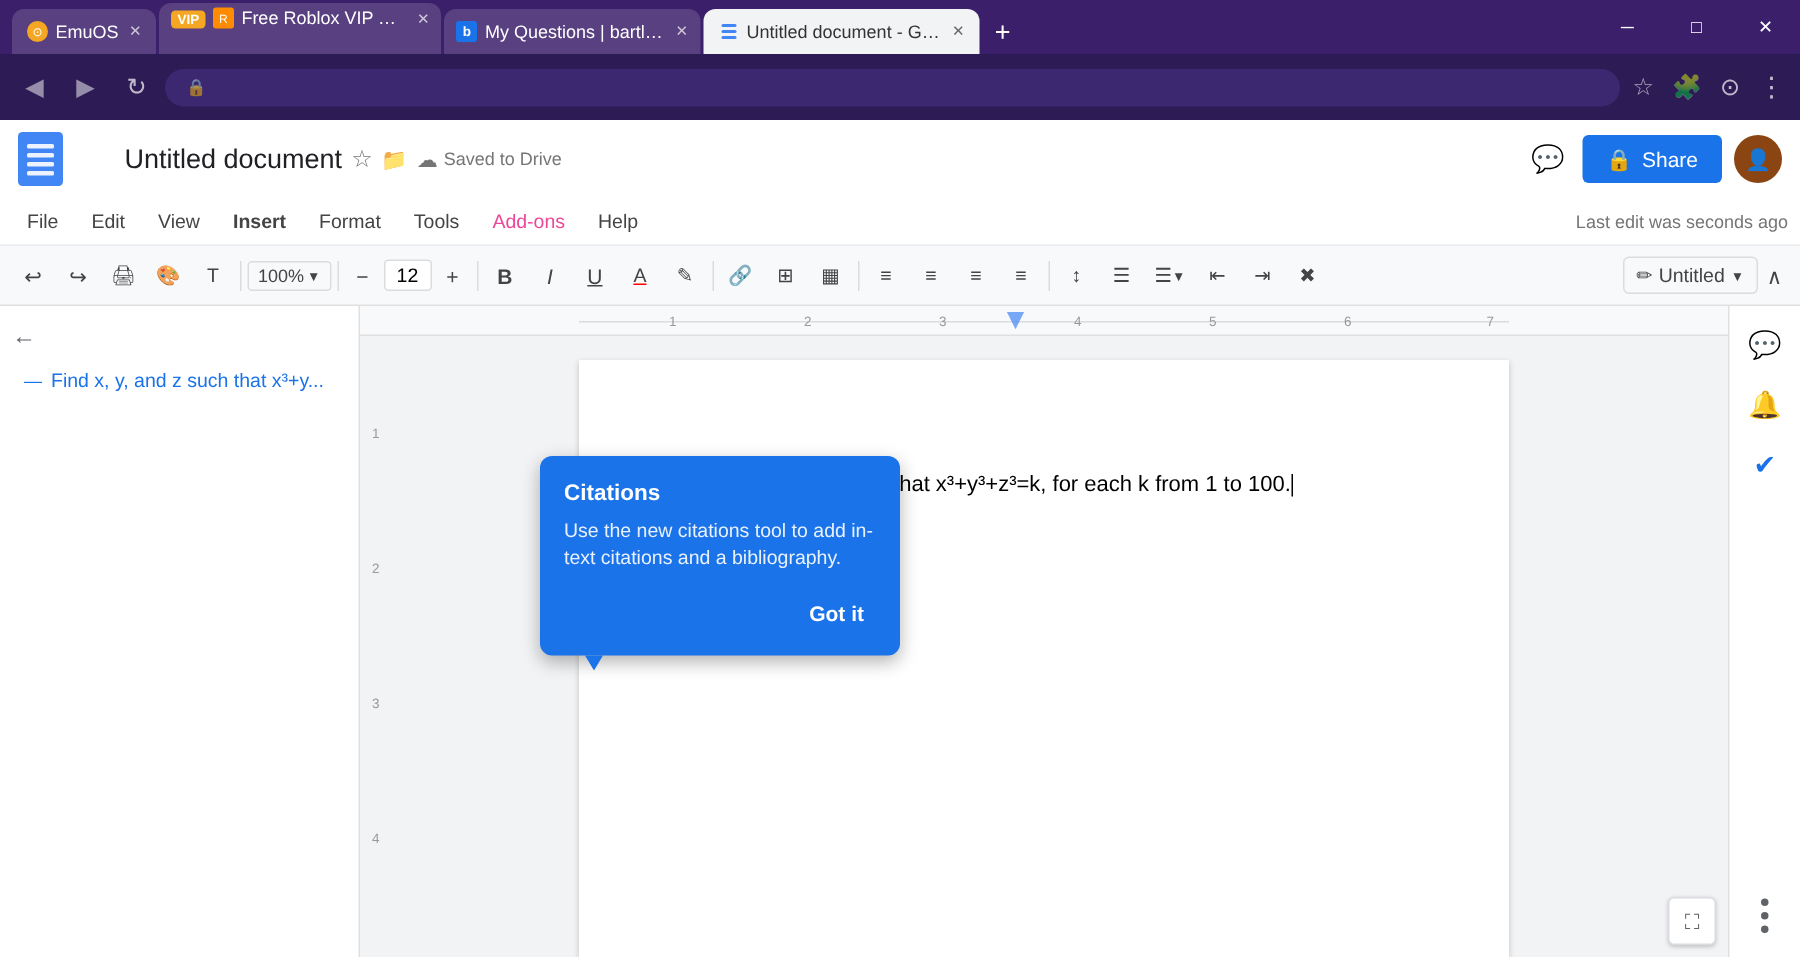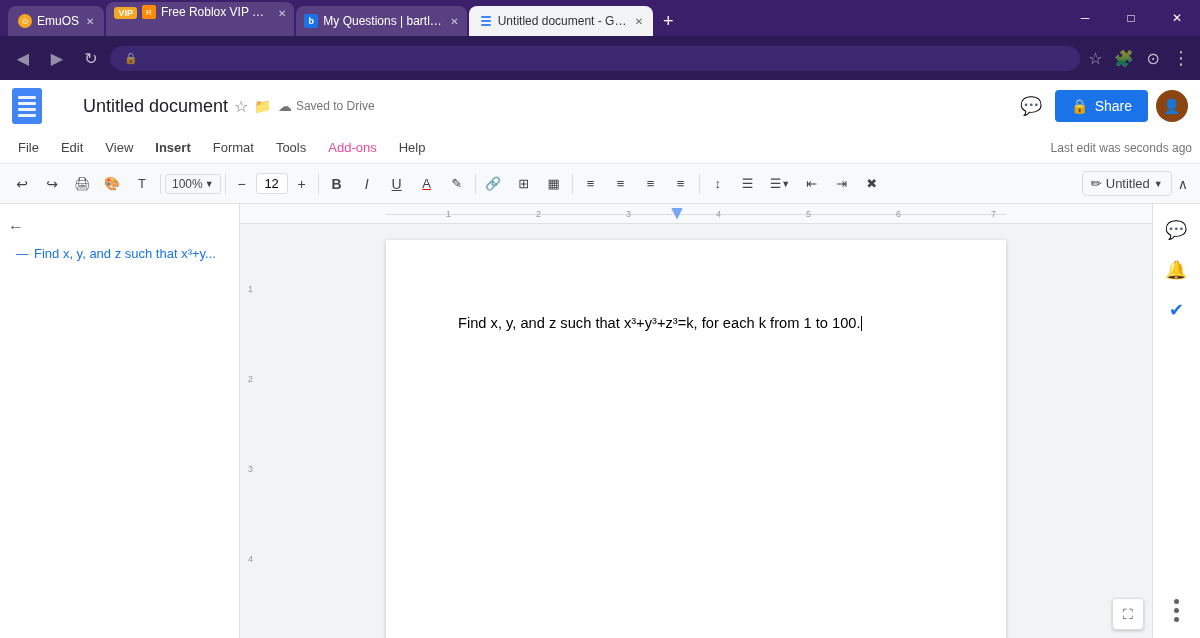--- a/index.html
+++ b/index.html
@@ -198,20 +198,31 @@
         <span style="position:relative; top:240px;">4</span>
 
       </div>
 
       <div style="background:#fff; width:620px; min-height:780px; padding:72px; box-shadow:0 1px 4px rgba(0,0,0,0.2); margin:16px 0 16px 0; position:relative; cursor:text;">
         <div style="font-size:11pt; color:#000; line-height:1.5; font-family:Arial, sans-serif;">
           <span>Find x, y, and z such that x³+y³+z³=k, for each k from 1 to 100.</span><span style="display:inline-block; width:1px; height:1em; background:#000; vertical-align:text-bottom; animation:blink 1s step-end infinite;"></span>
         </div>
       </div>
 
+      <div style="position:absolute; top:100px; left:120px; background:#1a73e8; color:#fff; border-radius:8px; padding:16px; width:240px; z-index:100; box-shadow:0 4px 12px rgba(0,0,0,0.3);">
+        <div style="font-size:15px; font-weight:600; margin-bottom:8px;">Citations</div>
+        <div style="font-size:13px; line-height:1.4; color:rgba(255,255,255,0.9); margin-bottom:16px;">Use the new citations tool to add in-text citations and a bibliography.</div>
+        <div style="text-align:right;">
+          <button style="background:transparent; border:none; color:#fff; font-size:14px; font-weight:600; cursor:pointer; padding:4px 8px; border-radius:4px;">
+            <span>Got it</span>
+          </button>
+        </div>
+
+        <div style="position:absolute; bottom:-10px; left:30px; width:0; height:0; border-left:6px solid transparent; border-right:6px solid transparent; border-top:10px solid #1a73e8;"></div>
+      </div>
 
     </div>
 
     <div style="width:48px; background:#fff; border-left:1px solid #e0e0e0; display:flex; flex-direction:column; align-items:center; padding:8px 0; gap:4px; flex-shrink:0;">
       <div style="width:36px; height:36px; display:flex; align-items:center; justify-content:center; cursor:pointer; border-radius:4px; color:#5f6368; font-size:18px;">💬</div>
       <div style="width:36px; height:36px; display:flex; align-items:center; justify-content:center; cursor:pointer; border-radius:4px; color:#f4b400; font-size:18px;">🔔</div>
       <div style="width:36px; height:36px; display:flex; align-items:center; justify-content:center; cursor:pointer; border-radius:4px; color:#1a73e8; font-size:18px;">✔</div>
       <div style="flex:1;"></div>
       <div style="display:flex; flex-direction:column; gap:4px; align-items:center; padding-bottom:8px;">
         <div style="width:5px; height:5px; border-radius:50%; background:#5f6368;"></div>

